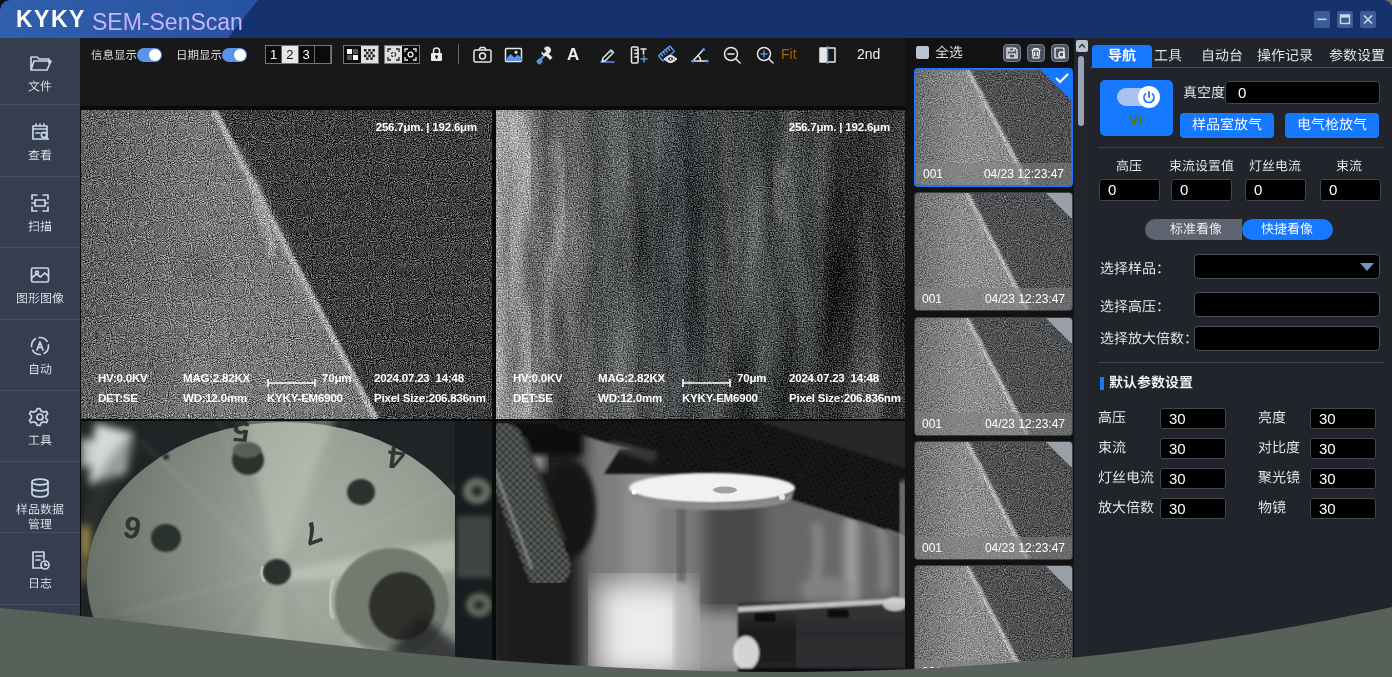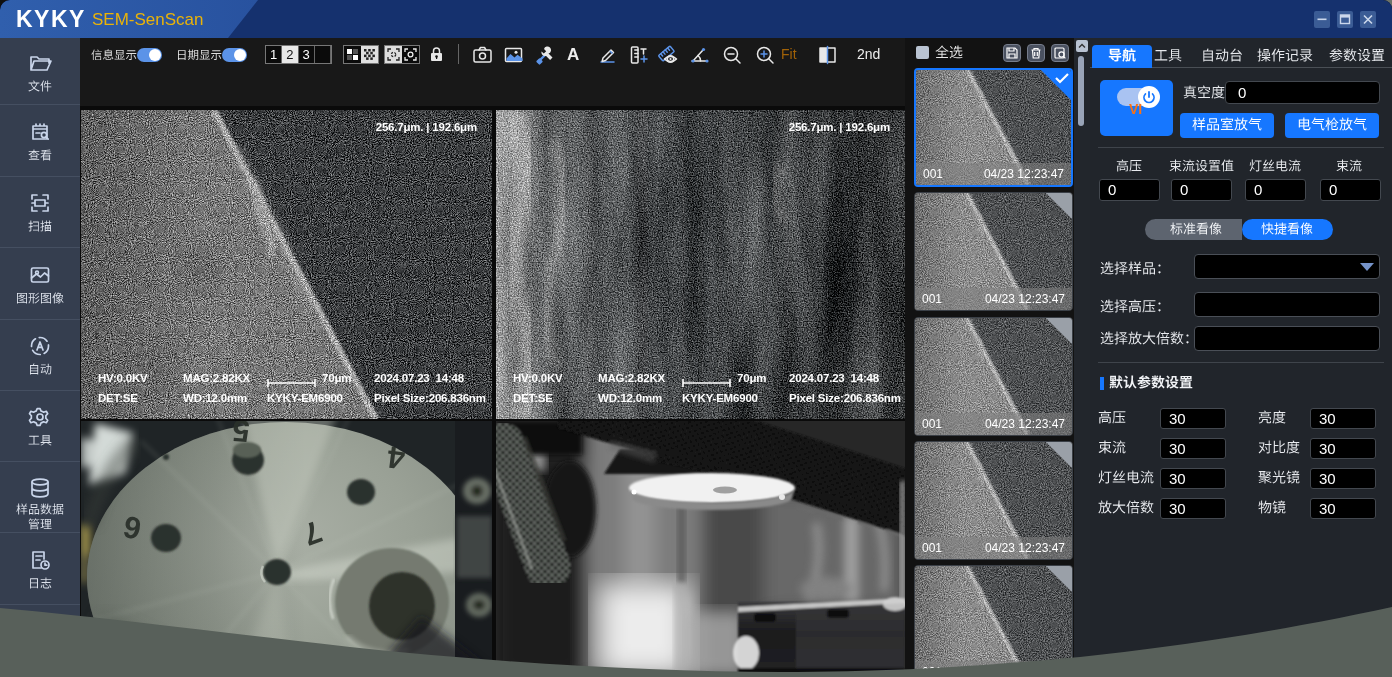--- a/index.html
+++ b/index.html
@@ -92,21 +92,21 @@
           <stop offset="0.5" stop-color="#909090"></stop>
           <stop offset="1" stop-color="#cfcfcf"></stop>
         </linearGradient>
 </defs>
     </svg>
 
 <div class="abs" style="left:0;top:0;width:1392px;height:38px;background:#15316e"></div>
 <div class="abs" style="left:0;top:0;width:258px;height:38px;background:linear-gradient(90deg,#305fad,#28529f);
  clip-path:polygon(0 0,258px 0,228px 38px,0 38px);border-top-left-radius:10px"></div>
 <div class="txt" style="left:16px;top:8px;font-size:23px;font-weight:bold;color:#fff;letter-spacing:1.5px">KYKY</div>
-<div class="txt" style="left:92px;top:11px;font-size:17px;color:#eab308">SEM-SenScan</div>
+<div class="txt" style="left:92px;top:11px;font-size:23px;color:#c4b5fd">SEM-SenScan</div>
 <div class="abs" style="left:1314px;top:11px;width:16px;height:17px;background:#3b5c95;border-radius:2px"><svg width="16" height="17">
         <rect x="3.5" y="7.5" width="9" height="1.6" fill="#ccd8ec"></rect>
       </svg></div>
     <div class="abs" style="left:1337px;top:11px;width:16px;height:17px;background:#3b5c95;border-radius:2px"><svg width="16" height="17">
         <rect x="3.5" y="4" width="9" height="8.5" fill="none" stroke="#ccd8ec" stroke-width="1.4"></rect>
         <rect x="3.5" y="4" width="9" height="2.6" fill="#ccd8ec"></rect>
       </svg></div>
     <div class="abs" style="left:1360px;top:11px;width:16px;height:17px;background:#3b5c95;border-radius:2px"><svg width="16" height="17">
         <path d="M4,4.5 L12,12.5 M12,4.5 L4,12.5" stroke="#ccd8ec" stroke-width="1.6"></path>
       </svg></div>
@@ -596,21 +596,21 @@
     <div style="position:absolute;left:1329.0px;top:48.0px;line-height:0"><svg width="56" height="19" viewBox="0 0 56 19">
         <path d="M7.7 6.7C6.7 7.4 4.9 8 3.6 8.3C3.8 8.6 4.1 8.9 4.2 9.1C5.7 8.7 7.4 8 8.5 7.2ZM8.9 8.3C7.7 9.3 5.3 10 3.3 10.4C3.6 10.6 3.8 10.9 3.9 11.2C6.1 10.7 8.4 9.9 9.8 8.8ZM10.7 9.8C9.1 11.4 5.9 12.2 2.5 12.6C2.7 12.8 2.9 13.2 3 13.5C6.6 13 9.8 12.1 11.6 10.3ZM2.5 4C2.8 3.9 3.3 3.9 5.7 3.8C5.5 4.2 5.2 4.7 5 5.1H0.7V6H4.3C3.3 7.2 2 8.1 0.5 8.8C0.8 9 1.2 9.4 1.3 9.6C3 8.8 4.5 7.6 5.6 6H8.5C9.5 7.5 11.2 8.8 12.8 9.5C13 9.3 13.3 8.9 13.5 8.7C12.1 8.1 10.7 7.1 9.7 6H13.3V5.1H6.2C6.4 4.6 6.7 4.2 6.8 3.7L10.8 3.5C11.1 3.8 11.4 4.2 11.7 4.4L12.5 3.8C11.8 2.9 10.2 1.8 8.9 1L8.1 1.5C8.6 1.9 9.2 2.3 9.8 2.7L4.4 2.9C5.2 2.4 6.1 1.7 7 1L6 0.5C5 1.5 3.6 2.4 3.2 2.6C2.8 2.9 2.5 3 2.2 3C2.3 3.3 2.5 3.8 2.5 4Z M20.2 0.8C19.9 1.4 19.5 2.2 19.2 2.7L19.8 3C20.2 2.6 20.7 1.9 21.1 1.2ZM15.2 1.2C15.6 1.8 16 2.6 16.1 3.1L16.9 2.7C16.8 2.2 16.4 1.5 16 0.9ZM19.7 8.7C19.4 9.4 19 10 18.4 10.6C17.9 10.3 17.4 10 16.8 9.8C17 9.5 17.3 9.1 17.5 8.7ZM15.5 10.2C16.2 10.4 17 10.8 17.7 11.2C16.8 11.8 15.7 12.2 14.6 12.5C14.8 12.7 15 13.1 15.1 13.3C16.4 13 17.6 12.4 18.6 11.6C19 11.9 19.4 12.2 19.8 12.4L20.4 11.7C20.1 11.5 19.7 11.2 19.2 11C20 10.2 20.6 9.2 20.9 8L20.4 7.8L20.2 7.8H17.9L18.2 7.1L17.3 6.9C17.2 7.2 17 7.5 16.9 7.8H15V8.7H16.4C16.2 9.2 15.8 9.8 15.5 10.2ZM17.6 0.5V3.2H14.7V4H17.3C16.6 4.9 15.5 5.8 14.5 6.2C14.8 6.4 15 6.8 15.1 7C16 6.6 16.9 5.8 17.6 5V6.7H18.6V4.8C19.2 5.2 20.1 5.9 20.5 6.2L21 5.5C20.7 5.2 19.5 4.5 18.8 4H21.4V3.2H18.6V0.5ZM22.8 0.7C22.5 3.1 21.8 5.5 20.7 7C21 7.1 21.4 7.4 21.5 7.6C21.9 7.1 22.2 6.5 22.5 5.8C22.8 7.2 23.2 8.4 23.7 9.5C22.9 10.9 21.8 11.9 20.3 12.6C20.5 12.8 20.8 13.3 20.9 13.5C22.3 12.7 23.4 11.7 24.2 10.5C24.9 11.7 25.8 12.7 26.9 13.3C27.1 13 27.4 12.7 27.6 12.5C26.4 11.9 25.5 10.8 24.8 9.5C25.5 8.1 26 6.4 26.3 4.3H27.3V3.3H23.3C23.5 2.5 23.6 1.7 23.8 0.8ZM25.3 4.3C25.1 5.9 24.8 7.3 24.3 8.5C23.7 7.2 23.3 5.8 23.1 4.3Z M29.7 1.5C30.4 2.1 31.4 3.1 31.8 3.7L32.5 2.9C32.1 2.3 31.1 1.4 30.4 0.8ZM28.6 5V6H30.6V11C30.6 11.6 30.1 12.1 29.9 12.3C30.1 12.5 30.4 12.9 30.4 13.2C30.7 12.9 31 12.6 33.5 10.8C33.4 10.5 33.2 10.2 33.2 9.9L31.6 11V5ZM34.9 1.1V2.6C34.9 3.7 34.6 4.8 32.7 5.7C32.9 5.8 33.3 6.2 33.4 6.4C35.4 5.5 35.9 4 35.9 2.6V2H38.3V4.3C38.3 5.4 38.5 5.8 39.5 5.8C39.7 5.8 40.4 5.8 40.6 5.8C40.9 5.8 41.1 5.7 41.3 5.7C41.3 5.4 41.2 5 41.2 4.8C41 4.8 40.8 4.8 40.6 4.8C40.4 4.8 39.7 4.8 39.6 4.8C39.4 4.8 39.3 4.7 39.3 4.3V1.1ZM39.3 7.7C38.8 8.8 38 9.8 37.1 10.5C36.1 9.7 35.4 8.8 34.9 7.7ZM33.4 6.7V7.7H34.1L33.9 7.8C34.5 9.1 35.3 10.2 36.3 11.1C35.2 11.8 34 12.2 32.8 12.5C33 12.8 33.2 13.2 33.3 13.4C34.6 13.1 35.9 12.5 37.1 11.8C38.1 12.6 39.4 13.1 40.8 13.5C41 13.2 41.3 12.8 41.5 12.5C40.1 12.3 38.9 11.8 37.9 11.1C39.1 10.1 40.1 8.7 40.6 7L40 6.7L39.8 6.7Z M51.1 1.8H53.5V3.1H51.1ZM47.8 1.8H50.1V3.1H47.8ZM44.6 1.8H46.9V3.1H44.6ZM44.7 6.3V12.2H42.8V13H55.2V12.2H53.3V6.3H48.9L49.1 5.5H54.9V4.7H49.3L49.4 3.9H54.5V1.1H43.6V3.9H48.4L48.2 4.7H43V5.5H48.1L47.9 6.3ZM45.7 12.2V11.4H52.3V12.2ZM45.7 8.5H52.3V9.3H45.7ZM45.7 7.8V7.1H52.3V7.8ZM45.7 9.9H52.3V10.7H45.7Z" fill="#e8eaee"></path>
       </svg></div>
     <div class="abs" style="left:1100px;top:80px;width:73px;height:56px;background:#1677ff;border-radius:5px"></div>
     <div class="abs" style="left:1117px;top:88px;width:40px;height:18px;background:#a9c3f2;border-radius:9px"></div>
     <div class="abs" style="left:1138px;top:86px;width:22px;height:22px;background:#fff;border-radius:50%;line-height:0;display:flex;align-items:center;justify-content:center">
 <svg width="14" height="14" viewBox="0 0 14 14" fill="none" stroke="#1677ff" stroke-width="1.8">
         <path d="M3.4,4 a5,5 0 1 0 7.2,0 M7,2 v5" stroke-linecap="round"></path>
       </svg>
     </div>
-    <div class="txt" style="left:1129px;top:102px;font-size:14px;color:#f97316;font-weight:bold">VI</div>
+    <div class="txt" style="left:1129px;top:113px;font-size:14px;color:#4d7c0f;font-weight:bold">VI</div>
     <div style="position:absolute;left:1183.0px;top:85.0px;line-height:0"><svg width="42" height="19" viewBox="0 0 42 19">
         <path d="M8.3 11.7C9.9 12.2 11.5 12.9 12.4 13.4L13.3 12.7C12.2 12.2 10.5 11.5 8.9 11ZM4.8 11C3.9 11.6 2.2 12.3 0.8 12.7C1 12.9 1.3 13.2 1.5 13.4C2.9 13 4.7 12.3 5.8 11.6ZM6.6 0.5 6.5 1.8H1.2V2.6H6.3L6.2 3.5H2.8V9.9H0.8V10.8H13.2V9.9H11.2V3.5H7.2L7.4 2.6H12.9V1.8H7.5L7.7 0.7ZM3.8 9.9V8.9H10.2V9.9ZM3.8 5.9H10.2V6.7H3.8ZM3.8 5.2V4.3H10.2V5.2ZM3.8 7.4H10.2V8.2H3.8Z M21.9 4.8C23.3 5.5 25.2 6.7 26.2 7.3L26.9 6.5C25.9 5.9 23.9 4.8 22.6 4.1ZM19.4 4.1C18.3 5 16.8 6 15.2 6.5L15.8 7.4C17.4 6.7 19 5.7 20.1 4.7ZM15.1 12V13H27V12H21.5V8.5H25.6V7.5H16.5V8.5H20.4V12ZM19.9 0.8C20.2 1.2 20.4 1.8 20.6 2.3H15.1V5.4H16.1V3.2H25.9V5.1H27V2.3H21.9C21.7 1.8 21.3 1 21 0.5Z M33.4 3.3V4.5H31.1V5.4H33.4V7.7H38.9V5.4H41.1V4.5H38.9V3.3H37.8V4.5H34.4V3.3ZM37.8 5.4V6.9H34.4V5.4ZM38.6 9.5C38 10.2 37.1 10.8 36.1 11.2C35.1 10.8 34.3 10.2 33.7 9.5ZM31.3 8.6V9.5H33.2L32.7 9.7C33.3 10.5 34 11.1 35 11.7C33.6 12.1 32.2 12.3 30.7 12.5C30.8 12.7 31 13.1 31.1 13.4C32.9 13.2 34.6 12.8 36.1 12.2C37.5 12.8 39.1 13.2 40.9 13.4C41 13.2 41.2 12.8 41.5 12.5C39.9 12.4 38.5 12.1 37.2 11.7C38.5 11 39.5 10.1 40.1 8.9L39.5 8.6L39.3 8.6ZM34.6 0.7C34.8 1.1 35 1.6 35.2 1.9H29.8V5.8C29.8 7.9 29.7 10.8 28.5 13C28.8 13 29.2 13.3 29.5 13.4C30.6 11.2 30.8 8 30.8 5.8V2.9H41.3V1.9H36.4C36.2 1.5 35.9 0.9 35.7 0.5Z" fill="#e8eaee"></path>
       </svg></div>
     <div class="abs" style="left:1225px;top:81px;width:155px;height:23px;background:#000;border:1px solid #43484f;border-radius:4px;color:#fff;font-size:15px;line-height:21px;padding-left:12px">0</div>
     <div class="abs" style="left:1180px;top:113px;width:94px;height:25px;background:#1677ff;border-radius:4px"></div>
     <div style="position:absolute;left:1192.0px;top:117.0px;line-height:0"><svg width="70" height="19" viewBox="0 0 70 19">
         <path d="M6.2 1C6.7 1.7 7.2 2.6 7.4 3.2L8.3 2.8C8.1 2.2 7.6 1.3 7.1 0.6ZM11.5 0.5C11.2 1.3 10.7 2.5 10.2 3.2H5.6V4.2H8.7V6.1H6V7.1H8.7V9.1H5.1V10.1H8.7V13.4H9.8V10.1H13.3V9.1H9.8V7.1H12.5V6.1H9.8V4.2H13V3.2H11.3C11.7 2.5 12.2 1.7 12.6 0.9ZM2.6 0.6V3.3H0.8V4.2H2.6C2.2 6.1 1.3 8.4 0.4 9.6C0.6 9.8 0.9 10.3 1 10.6C1.6 9.7 2.1 8.4 2.6 7V13.4H3.6V6.2C3.9 6.9 4.4 7.7 4.6 8.1L5.2 7.4C5 7 3.9 5.3 3.6 4.8V4.2H5.1V3.3H3.6V0.6Z M18.2 2.2H23.8V4.8H18.2ZM17.2 1.2V5.8H24.9V1.2ZM15.2 7.3V13.4H16.2V12.7H19.1V13.3H20.1V7.3ZM16.2 11.7V8.3H19.1V11.7ZM21.7 7.3V13.4H22.7V12.7H25.9V13.4H27V7.3ZM22.7 11.7V8.3H25.9V11.7Z M30.1 9.3V10.2H34.5V12.1H28.8V13H41.2V12.1H35.5V10.2H40V9.3H35.5V7.8H34.5V9.3ZM30.7 8.1C31.1 7.9 31.8 7.9 38.4 7.3C38.8 7.7 39 8 39.2 8.2L40.1 7.7C39.5 6.9 38.3 5.9 37.3 5.1L36.5 5.6C36.9 5.9 37.3 6.2 37.7 6.6L32.2 7C33 6.4 33.8 5.7 34.6 4.9H39.7V4H30.4V4.9H33.2C32.4 5.7 31.6 6.4 31.3 6.6C30.9 6.9 30.6 7.1 30.4 7.1C30.5 7.4 30.6 7.9 30.7 8.1ZM34.1 0.7C34.3 1 34.5 1.4 34.6 1.8H29V4.3H30V2.8H40V4.3H41V1.8H35.8C35.7 1.4 35.4 0.8 35.1 0.4Z M44.9 0.8C45.1 1.4 45.5 2.2 45.6 2.7L46.6 2.4C46.4 1.9 46.1 1.1 45.8 0.5ZM42.6 2.8V3.8H44.3V6.7C44.3 8.7 44.1 10.9 42.4 12.7C42.6 12.9 43 13.2 43.1 13.4C45 11.4 45.3 9.1 45.3 6.7V6.7H47.2C47.1 10.5 47 11.9 46.8 12.2C46.7 12.3 46.5 12.4 46.3 12.4C46.1 12.4 45.6 12.4 45 12.3C45.2 12.6 45.3 13 45.3 13.3C45.9 13.3 46.5 13.3 46.8 13.3C47.2 13.2 47.4 13.1 47.7 12.8C48 12.3 48.1 10.8 48.2 6.2C48.2 6 48.2 5.7 48.2 5.7H45.3V3.8H48.8V2.8ZM50.8 4.2H53.4C53.1 5.9 52.7 7.4 52 8.7C51.4 7.4 51 5.9 50.7 4.3ZM50.6 0.5C50.1 3 49.4 5.3 48.2 6.8C48.5 7 48.9 7.4 49 7.6C49.4 7.1 49.8 6.5 50.1 5.8C50.4 7.3 50.8 8.6 51.4 9.8C50.6 10.9 49.5 11.9 48 12.6C48.2 12.8 48.6 13.2 48.6 13.5C50 12.8 51.1 11.9 52 10.7C52.7 11.9 53.7 12.8 54.9 13.4C55 13.1 55.4 12.7 55.6 12.5C54.3 11.9 53.4 11 52.6 9.8C53.5 8.3 54.1 6.4 54.4 4.2H55.5V3.2H51.1C51.3 2.4 51.5 1.6 51.6 0.7Z M59.6 4.1V4.9H67.9V4.1ZM59.6 0.5C58.9 2.6 57.8 4.5 56.4 5.7C56.7 5.9 57.1 6.2 57.3 6.4C58.2 5.5 59 4.3 59.7 3H69V2.1H60.1C60.3 1.7 60.5 1.2 60.6 0.8ZM58.1 6V7H65.8C65.9 10.6 66.4 13.4 68.3 13.4C69.1 13.4 69.4 12.8 69.5 11.1C69.2 11 69 10.7 68.7 10.5C68.7 11.7 68.6 12.4 68.4 12.4C67.3 12.4 66.9 9.3 66.8 6Z" fill="#fff"></path>
       </svg></div>
     <div class="abs" style="left:1285px;top:113px;width:94px;height:25px;background:#1677ff;border-radius:4px"></div>
     <div style="position:absolute;left:1297.0px;top:117.0px;line-height:0"><svg width="70" height="19" viewBox="0 0 70 19">

